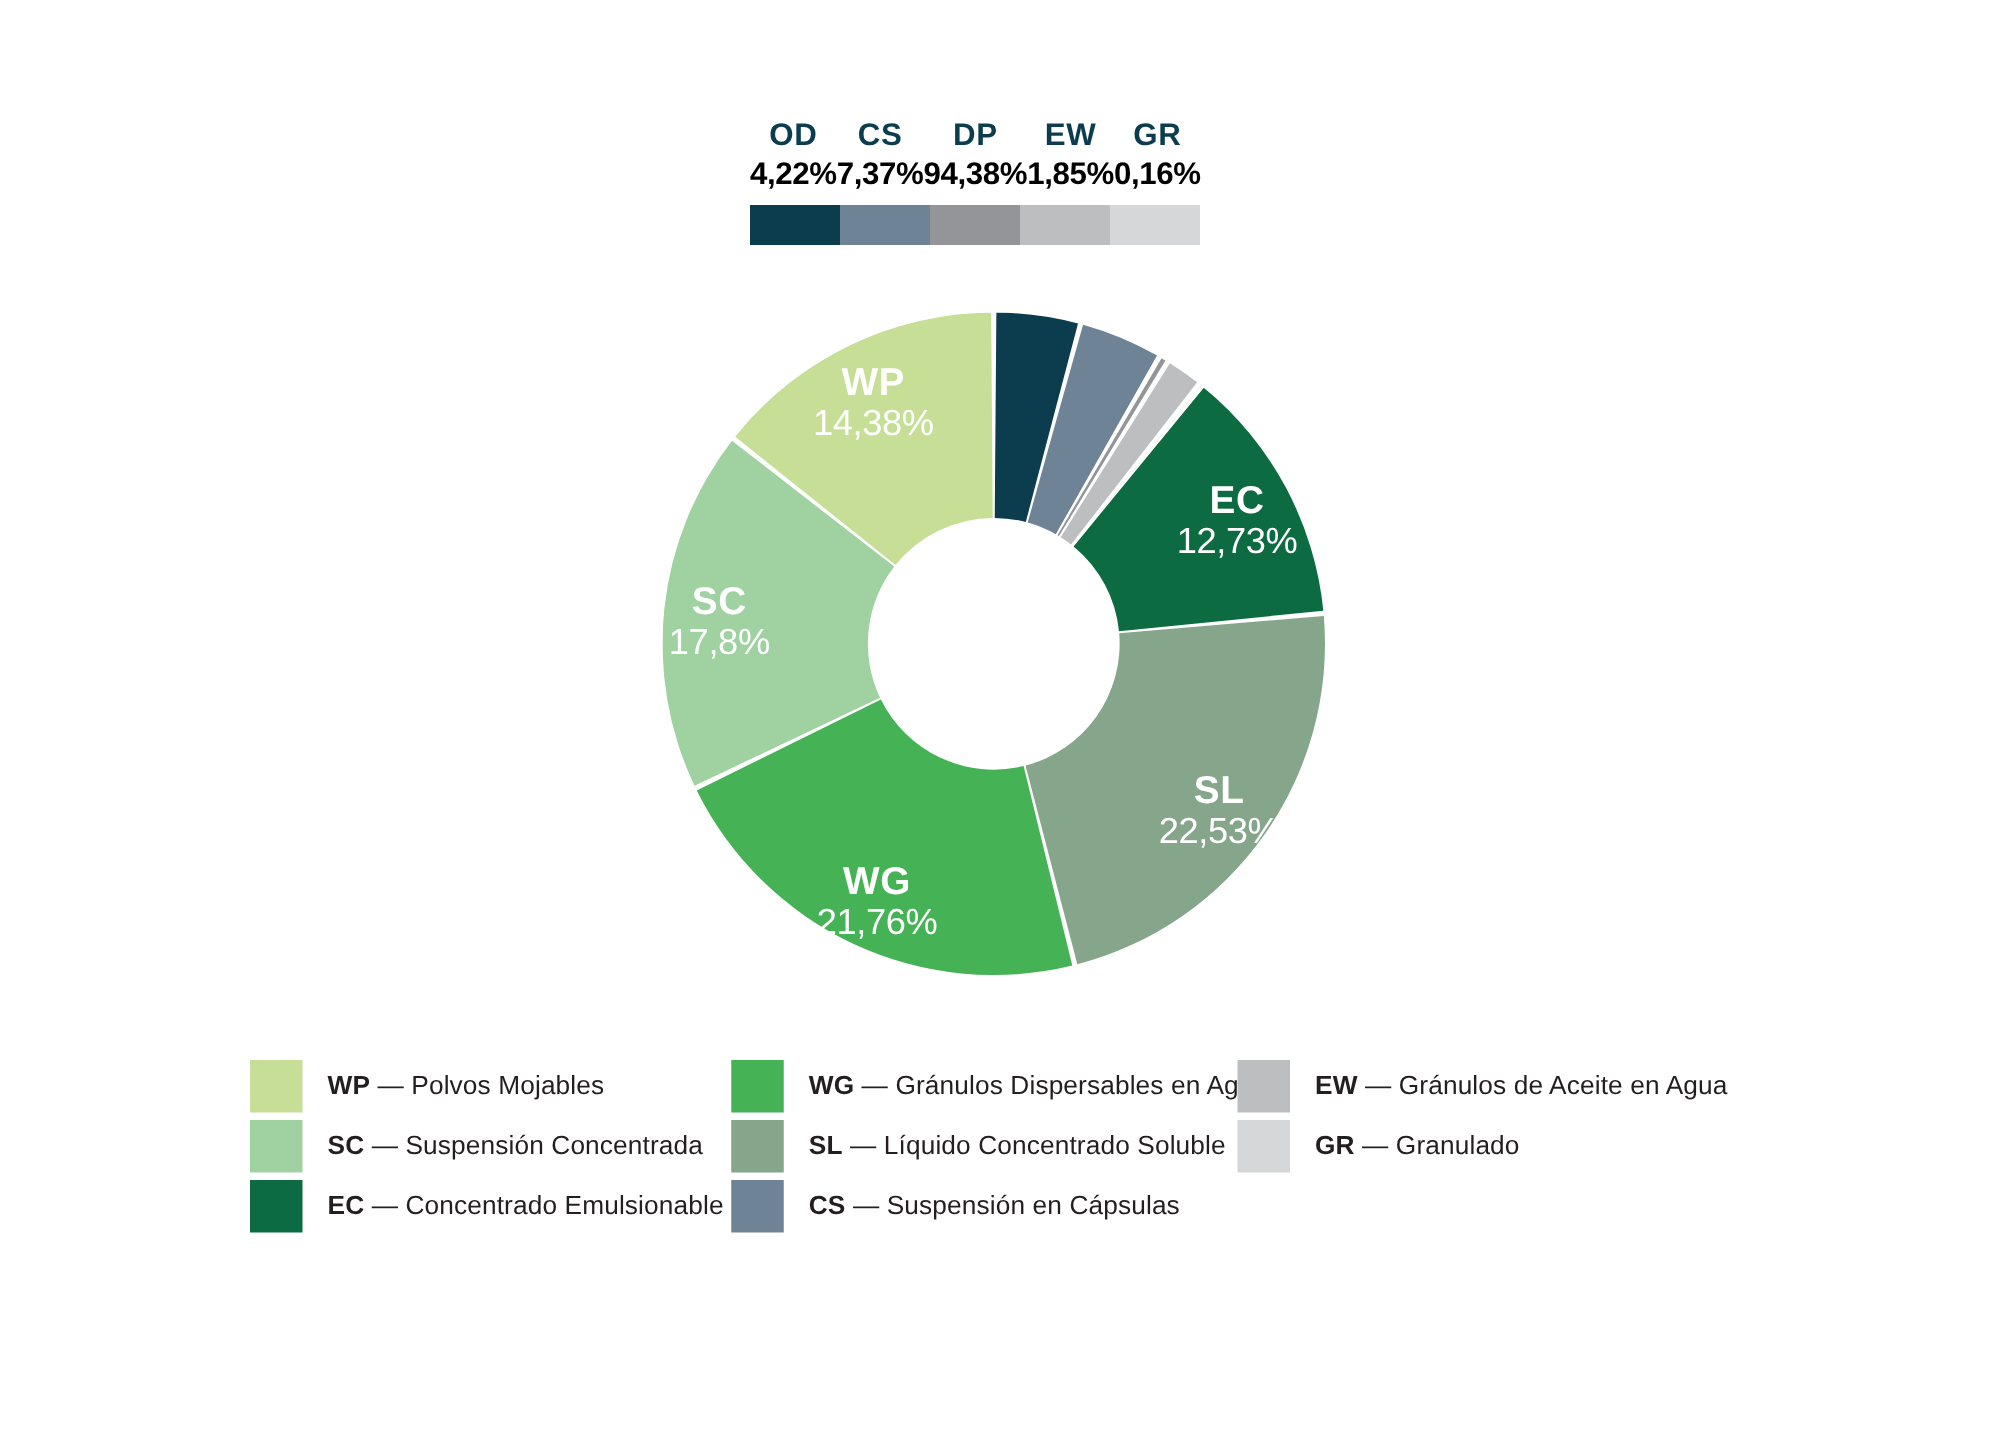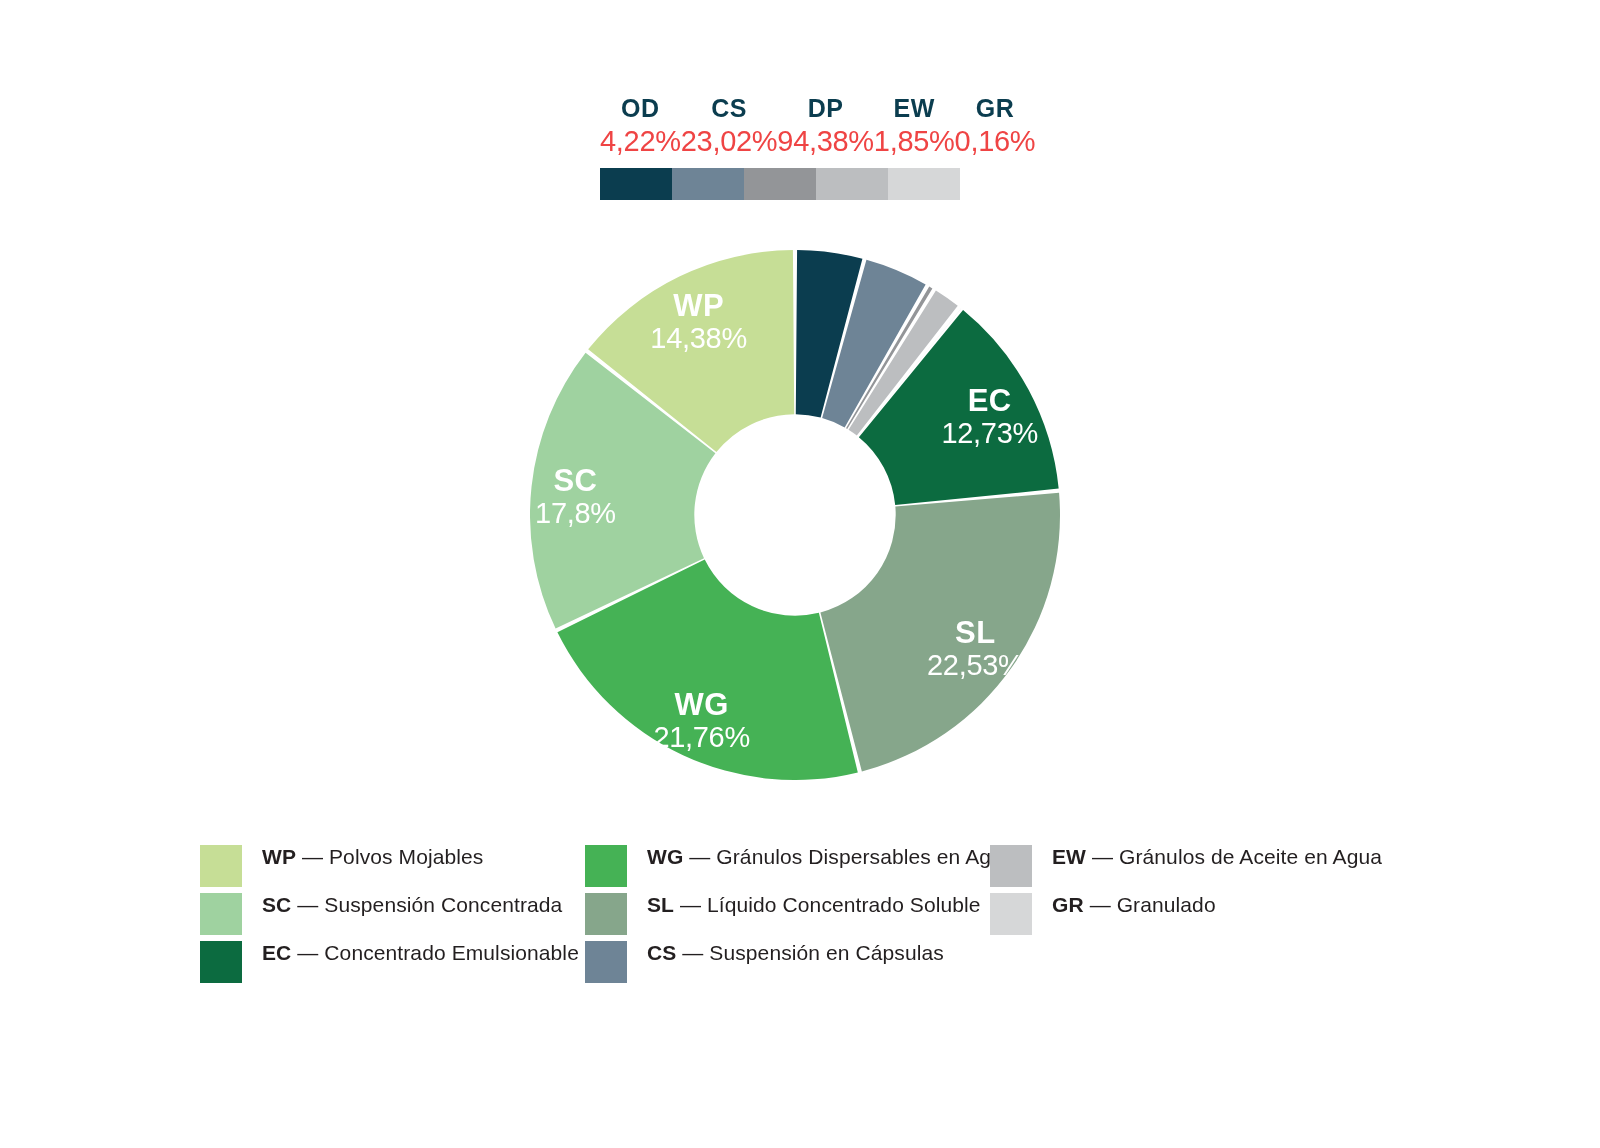--- a/index.html
+++ b/index.html
@@ -29,23 +29,23 @@
   .top-code {
     display: block;
     font-size: 25px;
     font-weight: 700;
     letter-spacing: 0.5px;
     color: #0b3d4f;
     margin-bottom: 6px;
   }
   .top-pct {
     display: block;
-    font-size: 29px;
-    font-weight: 400;
-    color: #ef4444;
+    font-size: 25px;
+    font-weight: 700;
+    color: #000000;
     letter-spacing: -0.3px;
   }
   #top-swatches {
     display: flex;
     width: 360px;
     height: 32px;
     margin-top: 12px;
   }
   .top-sw { flex: 1 1 0; height: 32px; }
 
@@ -80,20 +80,21 @@
   .legend-col {
     position: absolute;
     top: 0;
   }
   #legend-col-1 { left: 0px;   width: 390px; }
   #legend-col-2 { left: 385px; width: 400px; }
   #legend-col-3 { left: 790px; width: 420px; }
 
   .legend-row {
     display: flex;
+    align-items: center;
     height: 48px;
     margin-bottom: 0px;
   }
   .legend-sw {
     width: 42px; height: 42px;
     flex: 0 0 42px;
     margin-right: 20px;
   }
   .legend-text {
     font-size: 21px;
@@ -114,21 +115,21 @@
 <div id="stage">
 
   <div id="top-strip">
     <div id="top-strip-labels">
         <div class="top-col">
           <span class="top-code">OD</span>
           <span class="top-pct">4,22%</span>
         </div>
         <div class="top-col">
           <span class="top-code">CS</span>
-          <span class="top-pct">23,02%</span>
+          <span class="top-pct">7,37%</span>
         </div>
         <div class="top-col">
           <span class="top-code">DP</span>
           <span class="top-pct">94,38%</span>
         </div>
         <div class="top-col">
           <span class="top-code">EW</span>
           <span class="top-pct">1,85%</span>
         </div>
         <div class="top-col">

